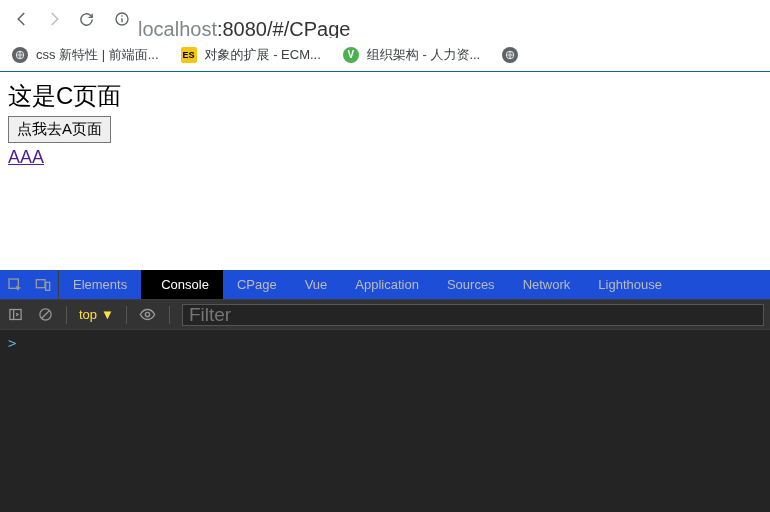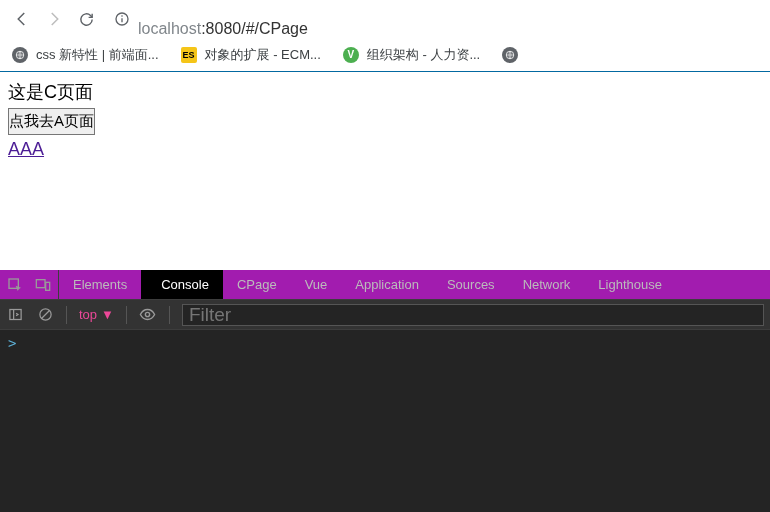--- a/index.html
+++ b/index.html
@@ -5,51 +5,51 @@
     * { margin: 0; padding: 0; box-sizing: border-box; font-family: Arial, "Microsoft YaHei", sans-serif; }
     body { width: 770px; height: 512px; background: #fff; overflow: hidden; display: flex; flex-direction: column; }
     
     
     .nav-bar { height: 38px; display: flex; align-items: center; background: #fff; padding: 0 8px; gap: 4px; }
     .nav-btn { width: 28px; height: 28px; display: flex; align-items: center; justify-content: center; color: #5f6368; cursor: default; border-radius: 50%; }
     .nav-btn.enabled { color: #5f6368; }
     .nav-btn.disabled { color: #bdbdbd; }
     .url-bar { flex: 1; display: flex; align-items: center; height: 28px; margin-left: 10px; gap: 8px; }
     .url-bar .info-icon { width: 16px; height: 16px; display: flex; align-items: center; justify-content: center; color: #5f6368; }
-    .url-text { font-size: 16px; color: #333; margin-top: 20px; }
+    .url-text { font-size: 20px; color: #333; margin-top: 20px; }
     .url-text .muted { color: #80868b; }
     
     
     .bookmarks-bar { height: 34px; display: flex; align-items: center; background: #fff; padding: 0 8px; gap: 14px; border-bottom: 1px solid #0369a1; }
     .bookmark-item { display: flex; align-items: center; gap: 8px; font-size: 13px; color: #3c4043; padding: 4px 4px; cursor: default; white-space: nowrap; }
     .bk-icon { width: 16px; height: 16px; border-radius: 50%; display: inline-flex; align-items: center; justify-content: center; font-size: 10px; color: #fff; font-weight: bold; flex-shrink: 0; }
     .bk-icon.globe { background: #5f6368; }
     .bk-icon.es { background: #f5c518; color: #000; border-radius: 2px; font-size: 9px; }
     .bk-icon.v { background: #4caf50; }
     
     
     .page-content { flex: 0 0 auto; padding: 8px; background: #fff; }
-    .page-heading { font-size: 18px; color: #000; margin-bottom: 4px; }
-    .page-button { font-size: 15px; padding: 3px 0; border: 1px solid #767676; background: #efefef; cursor: default; margin-bottom: 4px; display: inline-block; }
+    .page-heading { font-size: 24px; color: #000; margin-bottom: 4px; }
+    .page-button { font-size: 15px; padding: 3px 8px; border: 1px solid #767676; background: #efefef; cursor: default; margin-bottom: 4px; display: inline-block; }
     .page-link { font-size: 18px; color: #4c1d95; text-decoration: underline; display: block; }
     
     .spacer { flex: 1; background: #fff; }
     
     
     .devtools { height: 242px; display: flex; flex-direction: column; background: #242424; color: #ccc; }
-    .devtools-tabs { height: 30px; display: flex; align-items: center; background: #a21caf; border-bottom: 1px solid #3d3d3d; }
+    .devtools-tabs { height: 30px; display: flex; align-items: center; background: #1d4ed8; border-bottom: 1px solid #3d3d3d; }
     .devtools-left-icons { display: flex; align-items: center; padding: 0 6px; gap: 10px; border-right: 1px solid #3d3d3d; height: 100%; }
     .dt-icon { width: 18px; height: 18px; display: flex; align-items: center; justify-content: center; color: #999; }
     .devtools-tab { padding: 0 14px; height: 100%; display: flex; align-items: center; font-size: 13px; color: #bbb; cursor: default; }
     .devtools-tab.active { background: #000; color: #fff; padding-left: 20px; }
     
     .console-toolbar { height: 30px; display: flex; align-items: center; background: #333333; border-bottom: 1px solid #3d3d3d; padding: 0 6px; gap: 12px; }
     .ct-icon { width: 18px; height: 18px; display: flex; align-items: center; justify-content: center; color: #999; }
     .ct-sep { width: 1px; height: 18px; background: #555; }
-    .ct-context { display: flex; align-items: center; gap: 4px; font-size: 13px; color: #ec4899; }
+    .ct-context { display: flex; align-items: center; gap: 4px; font-size: 13px; color: #fde047; }
     .filter-input { flex: 1; height: 22px; background: #242424; border: 1px solid #555; color: #bbb; font-size: 19px; padding: 0 6px; }
     
     .console-body { flex: 1; background: #242424; padding: 4px 8px; }
     .prompt { color: #5db0d7; font-size: 14px; font-family: monospace; }
   </style>
 </head>
 <body>
 
 <div class="nav-bar">
   <div class="nav-btn enabled">

